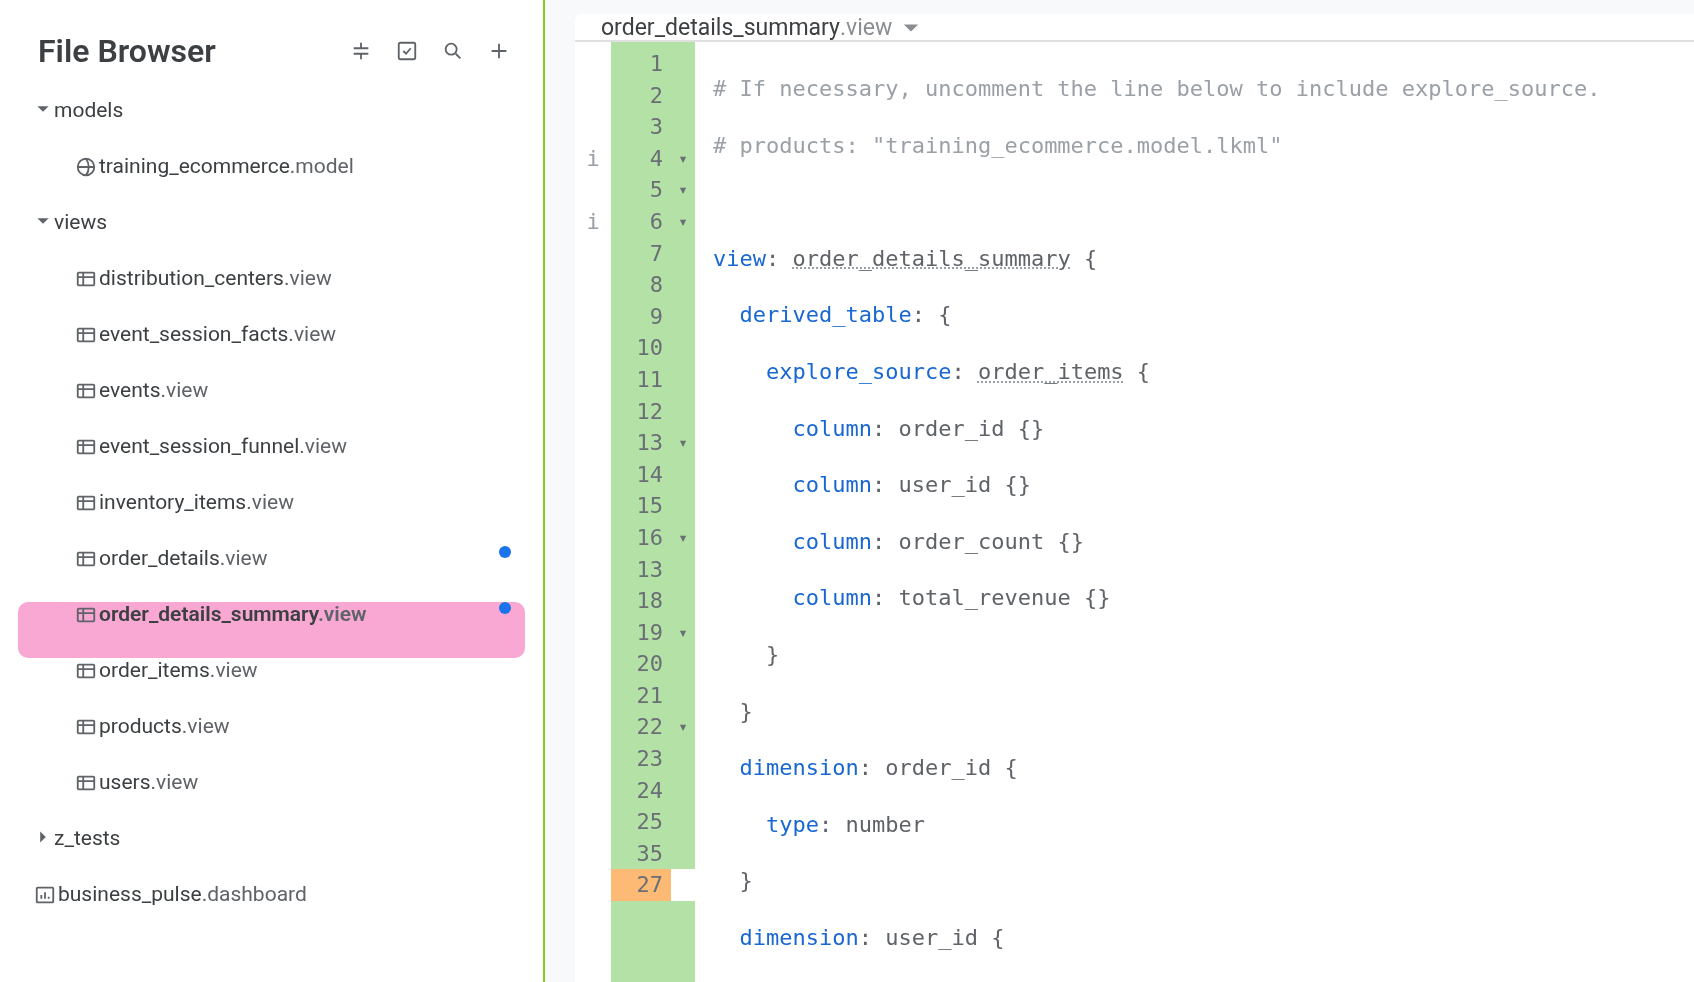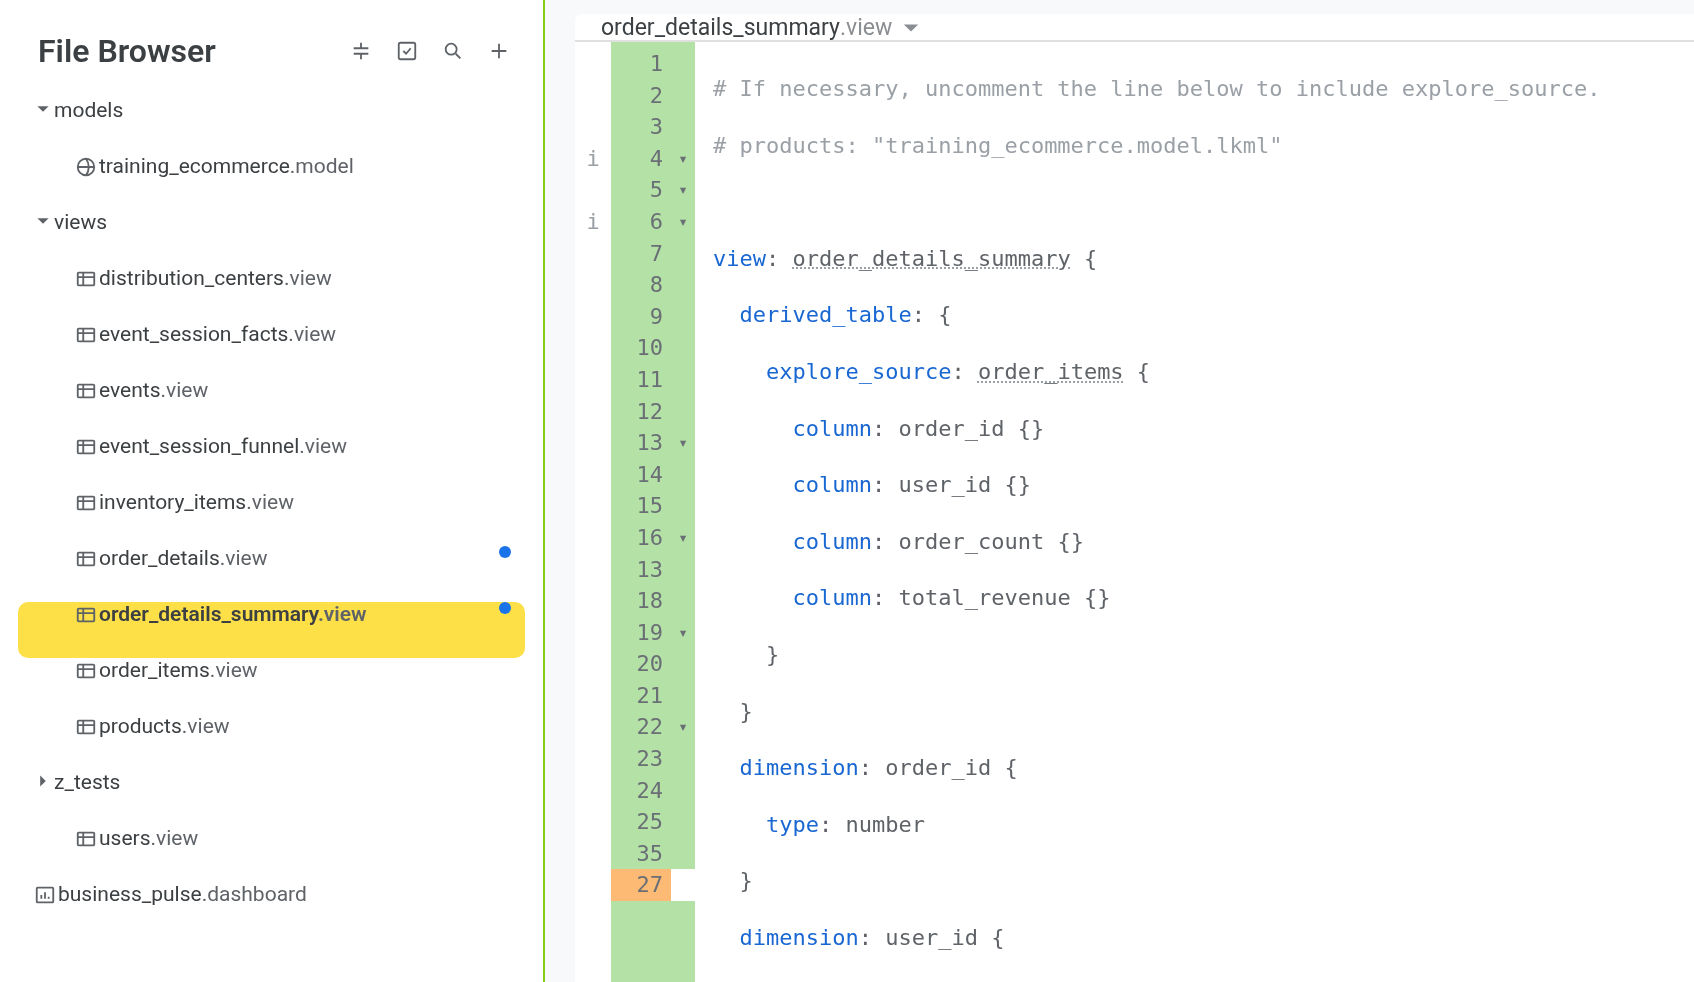--- a/index.html
+++ b/index.html
@@ -50,21 +50,21 @@
   .tree-row {
     display: flex;
     align-items: flex-start;
     height: 56px;
     border-radius: 10px;
     padding: 0 14px;
     gap: 0;
     cursor: pointer;
   }
   .tree-row.selected {
-    background: #fde047;
+    background: #f9a8d4;
   }
   .tree-row.selected .tree-label { font-weight: 600; }
   .tree-caret {
     width: 22px; height: 22px;
     color: #5f6368;
     display: flex; align-items: center; justify-content: center;
   }
   .tree-icon {
     width: 26px; height: 26px;
     color: #5f6368;
@@ -291,37 +291,37 @@
     </div>
     <div class="tree-row indent-1">
       <span class="tree-icon">
           <svg width="22" height="22" viewBox="0 0 24 24" stroke="#5f6368" stroke-width="2" fill="none">
             <rect x="3" y="5" width="18" height="14" rx="1"></rect>
             <path d="M3 10h18M9 5v14"></path>
           </svg>
         </span>
       <span class="tree-label"><span>products</span><span class="ext">.view</span></span>
     </div>
+    <div class="tree-row indent-1">
+      <span class="tree-icon">
+          <svg width="22" height="22" viewBox="0 0 24 24" stroke="#5f6368" stroke-width="2" fill="none">
+            <rect x="3" y="5" width="18" height="14" rx="1"></rect>
+            <path d="M3 10h18M9 5v14"></path>
+          </svg>
+        </span>
+      <span class="tree-label"><span>users</span><span class="ext">.view</span></span>
+    </div>
+
     <div class="tree-row">
       <span class="tree-caret">
         <svg width="14" height="14" viewBox="0 0 10 10">
             <path d="M3 1l4 4-4 4" fill="#5f6368"></path>
           </svg>
       </span>
       <span class="tree-label">z_tests</span>
-    </div>
-
-    <div class="tree-row indent-1">
-      <span class="tree-icon">
-          <svg width="22" height="22" viewBox="0 0 24 24" stroke="#5f6368" stroke-width="2" fill="none">
-            <rect x="3" y="5" width="18" height="14" rx="1"></rect>
-            <path d="M3 10h18M9 5v14"></path>
-          </svg>
-        </span>
-      <span class="tree-label"><span>users</span><span class="ext">.view</span></span>
     </div>
 
     <div class="tree-row">
       <span class="tree-icon">
         <svg width="22" height="22" viewBox="0 0 24 24" stroke="#5f6368" stroke-width="2" fill="none">
             <rect x="3" y="4" width="18" height="16" rx="1"></rect>
             <path d="M8 16v-4M12 16v-7M16 16v-2"></path>
           </svg>
       </span>
       <span class="tree-label"><span>business_pulse</span><span class="ext">.dashboard</span></span>

